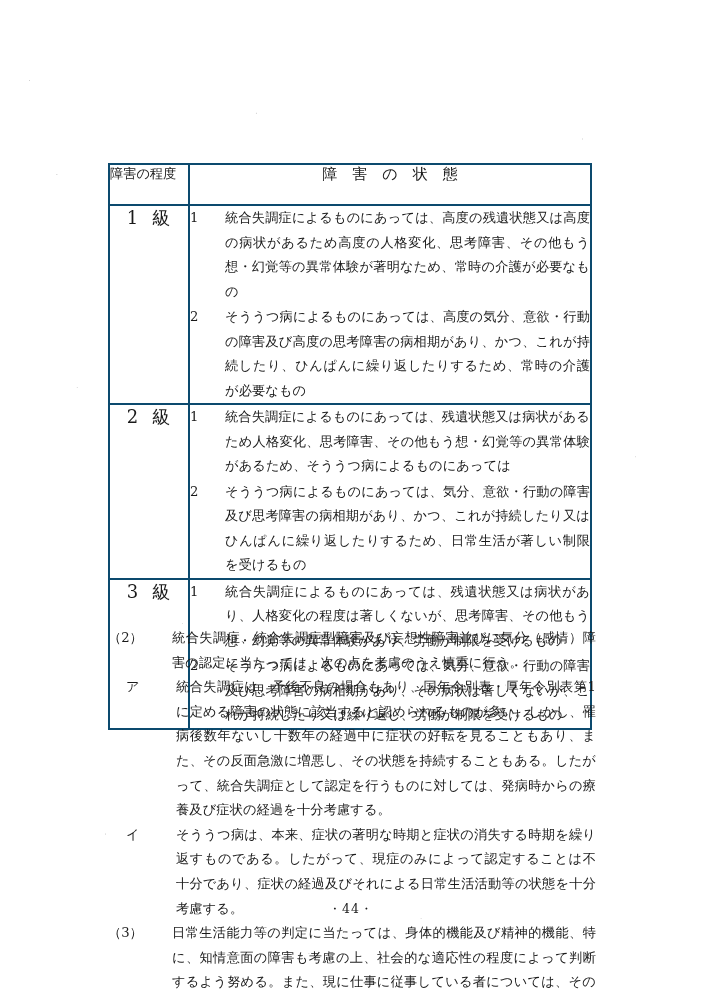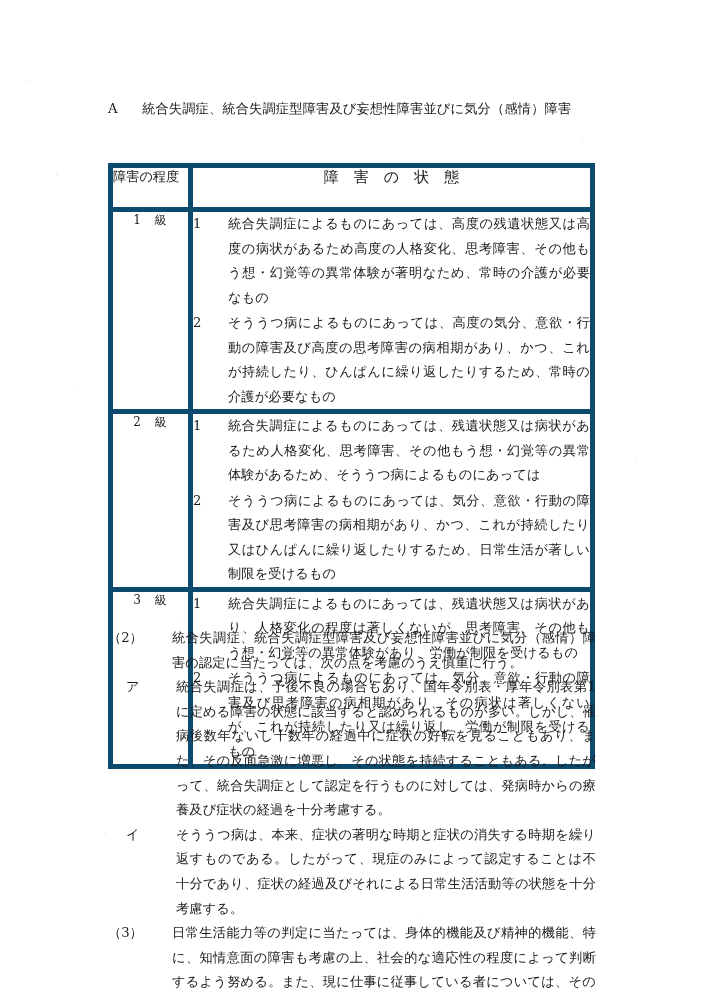--- a/index.html
+++ b/index.html
@@ -72,21 +72,21 @@
   
   .grade-table {
     position: absolute;
     left: 108px;
     top: 163px;
     width: 483px;
     border-collapse: collapse;
     table-layout: fixed;
   }
   .grade-table td, .grade-table th {
-    border: 5px solid #0c4a6e;
+    border: 2px solid #0c4a6e;
     padding: 0;
     vertical-align: top;
     font-weight: normal;
   }
   .col-grade { width: 80px; }
   .col-state { width: 402px; }
 
   .th-grade {
     height: 39px;
     text-align: left;
@@ -100,21 +100,21 @@
     vertical-align: middle;
     font-size: 15px;
     letter-spacing: 15px;
     padding-left: 14px;
     text-indent: 15px;
   }
 
   .td-grade {
     text-align: center;
     vertical-align: middle;
-    font-size: 12px;
+    font-size: 18px;
     letter-spacing: 1px;
   }
   .td-grade .g-num { margin-right: 13px; }
 
   .td-state {
     padding: 8px 7px 9px 7px;
     font-size: 13.2px;
   }
   .item {
     display: flex;
@@ -175,23 +175,20 @@
     letter-spacing: 1px;
   }
 </style>
 </head>
 <body>
 
 <div class="page">
 
   <div class="scan-noise"></div>
 
-  <div class="heading-a">
-    <span class="marker">A</span><span>統合失調症、統合失調症型障害及び妄想性障害並びに気分（感情）障害</span>
-  </div>
 
 
   <table class="grade-table">
     <colgroup>
       <col class="col-grade">
       <col class="col-state">
     </colgroup>
     <thead>
       <tr>
         <th class="th-grade">障害の程度</th>
@@ -268,14 +265,15 @@
       <span class="para-text">そううつ病は、本来、症状の著明な時期と症状の消失する時期を繰り返すものである。したがって、現症のみによって認定することは不十分であり、症状の経過及びそれによる日常生活活動等の状態を十分考慮する。</span>
     </div>
 
     <div class="para">
       <span class="para-marker marker-paren">（3）</span>
       <span class="para-text">日常生活能力等の判定に当たっては、身体的機能及び精神的機能、特に、知情意面の障害も考慮の上、社会的な適応性の程度によって判断するよう努める。また、現に仕事に従事している者については、その療養状況を考慮し、その仕事の種類、</span>
     </div>
 
   </div>
 
+  <div class="page-number">・44・</div>
 
 </div>
 
 </body></html>

